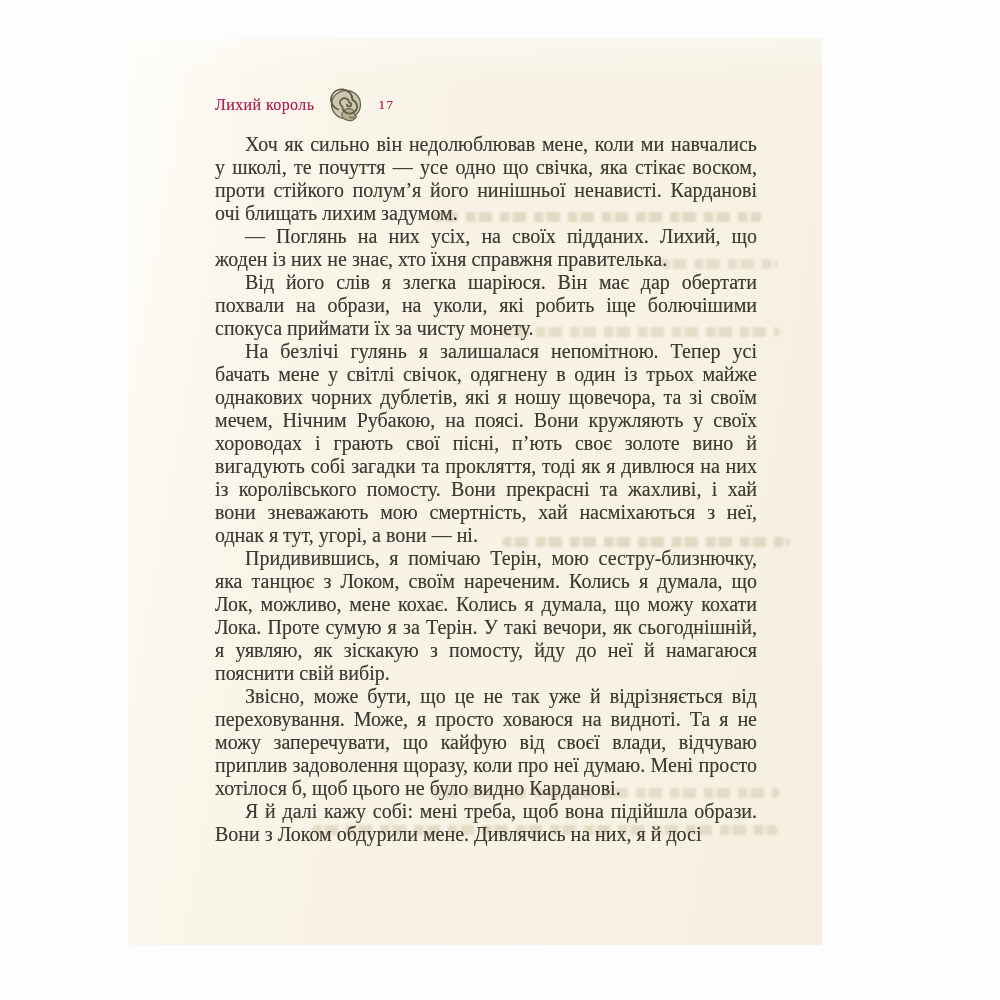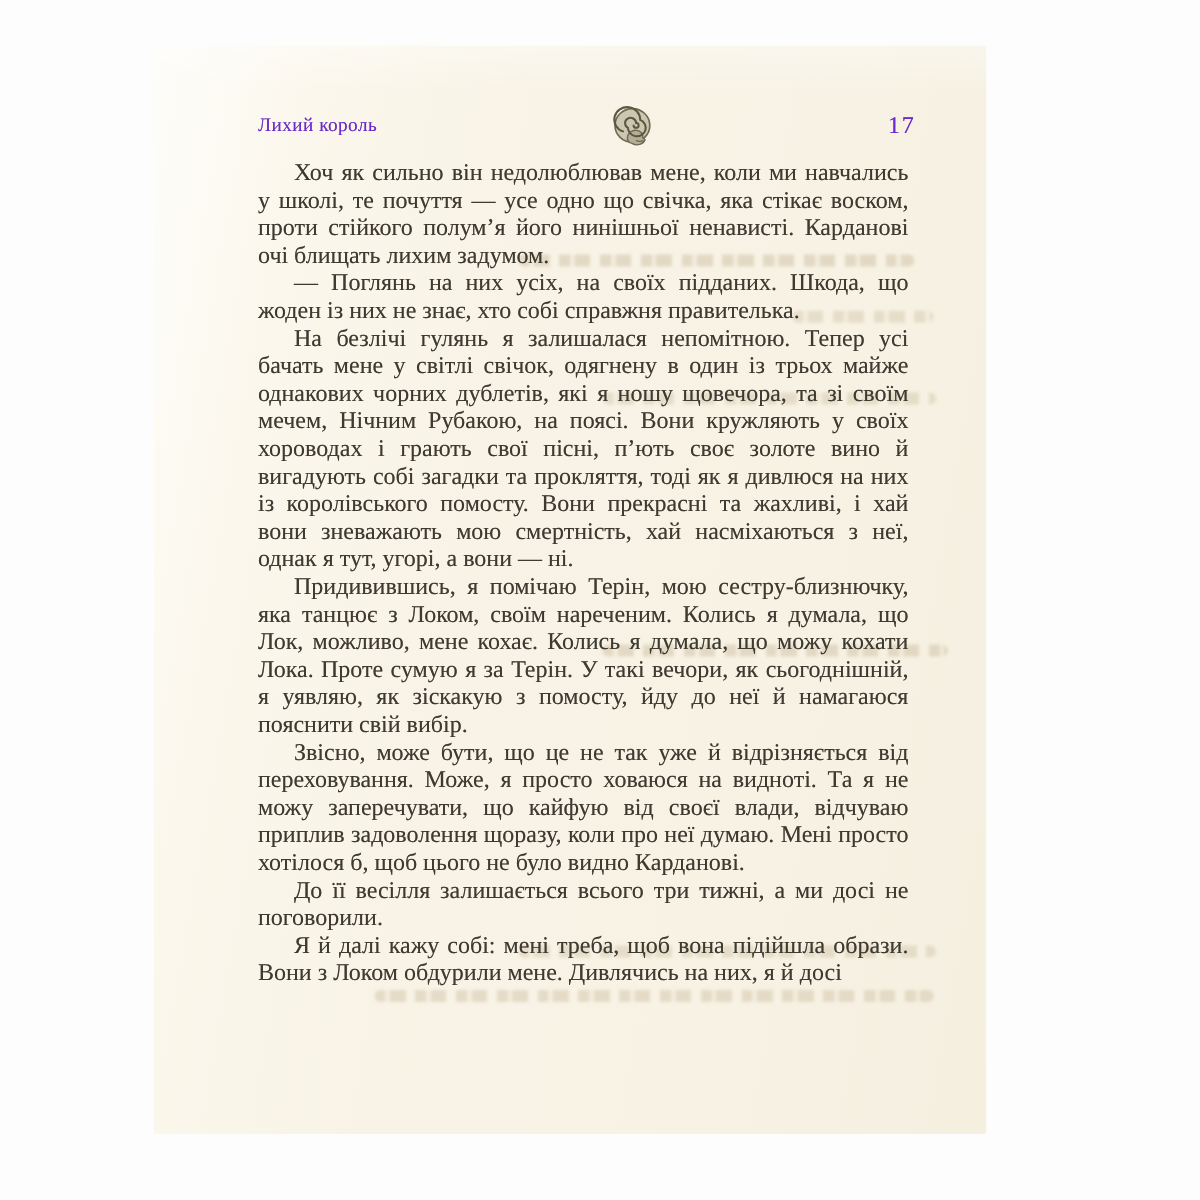--- a/index.html
+++ b/index.html
@@ -17,31 +17,31 @@
   
   .scan-page{
     position:absolute;left:128px;top:38px;width:694px;height:907px;
     background:
       linear-gradient(to bottom, rgba(255,255,255,.35) 0, rgba(255,255,255,0) 40px),
       linear-gradient(100deg, var(--paper-light) 0%, #fbf7ec 16%, #f8f3e6 38%, var(--paper) 70%, #f5efe0 100%);
     border-radius:2px;
   }
   .header-row{
     position:absolute;left:215px;top:86px;width:548px;
-    display:flex;justify-content:space-between;align-items:center;
-    color:#6d28d9;
+    display:flex;justify-content:flex-start;align-items:center;
+    color:#be185d;
   }
   .running-title{
     font-size:16px;letter-spacing:.4px;
     margin-right:13px;
     text-shadow:0 0 .5px rgba(70,65,55,.55);
   }
   .ornament{width:40px;height:38px;flex:0 0 auto;margin-right:11px;}
   .page-number{
-    font-size:20px;letter-spacing:1.5px;
+    font-size:13px;letter-spacing:1.5px;
     text-shadow:0 0 .5px rgba(70,65,55,.55);
   }
   .body-text{
     position:absolute;left:215px;top:133px;width:542px;
     font-size:20px;line-height:23px;color:var(--ink);
     text-align:justify;
     text-shadow:0 0 .5px rgba(62,58,49,.5);
   }
   .body-text p{margin:0;text-indent:30px;}
   
@@ -82,19 +82,19 @@
              a4.6 4.4 0 1 0 -6.8 4
              a7.4 7.1 0 1 0 10.2 -6.6
              a10.8 10.4 0 1 0 -14.3 9.6" fill="none" stroke="#5c573f" stroke-width="1.7" stroke-linecap="round"></path>
     <path d="M22 31 q3 1.5 6 .2" fill="none" stroke="#6e6954" stroke-width="1"></path>
   </svg>
   <span class="page-number">17</span>
 </div>
 
 <div class="body-text">
   <p>Хоч як сильно він недолюблював мене, коли ми навчались у школі, те почуття — усе одно що свічка, яка стікає воском, проти стійкого полум’я його нинішньої ненависті. Карданові очі блищать лихим задумом.</p>
-  <p>— Поглянь на них усіх, на своїх підданих. Шкода, що жоден із них не знає, хто собі справжня правителька.</p>
+  <p>— Поглянь на них усіх, на своїх підданих. Лихий, що жоден із них не знає, хто їхня справжня правителька.</p>
+  <p>Від його слів я злегка шаріюся. Він має дар обертати похвали на образи, на уколи, які робить іще болючішими спокуса приймати їх за чисту монету.</p>
   <p>На безлічі гулянь я залишалася непомітною. Тепер усі бачать мене у світлі свічок, одягнену в один із трьох майже однакових чорних дублетів, які я ношу щовечора, та зі своїм мечем, Нічним Рубакою, на поясі. Вони кружляють у своїх хороводах і грають свої пісні, п’ють своє золоте вино й вигадують собі загадки та прокляття, тоді як я дивлюся на них із королівського помосту. Вони прекрасні та жахливі, і хай вони зневажають мою смертність, хай насміхаються з неї, однак я тут, угорі, а вони — ні.</p>
   <p>Придивившись, я помічаю Терін, мою сестру-близнючку, яка танцює з Локом, своїм нареченим. Колись я думала, що Лок, можливо, мене кохає. Колись я думала, що можу кохати Лока. Проте сумую я за Терін. У такі вечори, як сьогоднішній, я уявляю, як зіскакую з помосту, йду до неї й намагаюся пояснити свій вибір.</p>
   <p>Звісно, може бути, що це не так уже й відрізняється від переховування. Може, я просто ховаюся на видноті. Та я не можу заперечувати, що кайфую від своєї влади, відчуваю приплив задоволення щоразу, коли про неї думаю. Мені просто хотілося б, щоб цього не було видно Карданові.</p>
-  <p>До її весілля залишається всього три тижні, а ми досі не поговорили.</p>
   <p>Я й далі кажу собі: мені треба, щоб вона підійшла образи. Вони з Локом обдурили мене. Дивлячись на них, я й досі</p>
 </div>
 
 </body></html>

